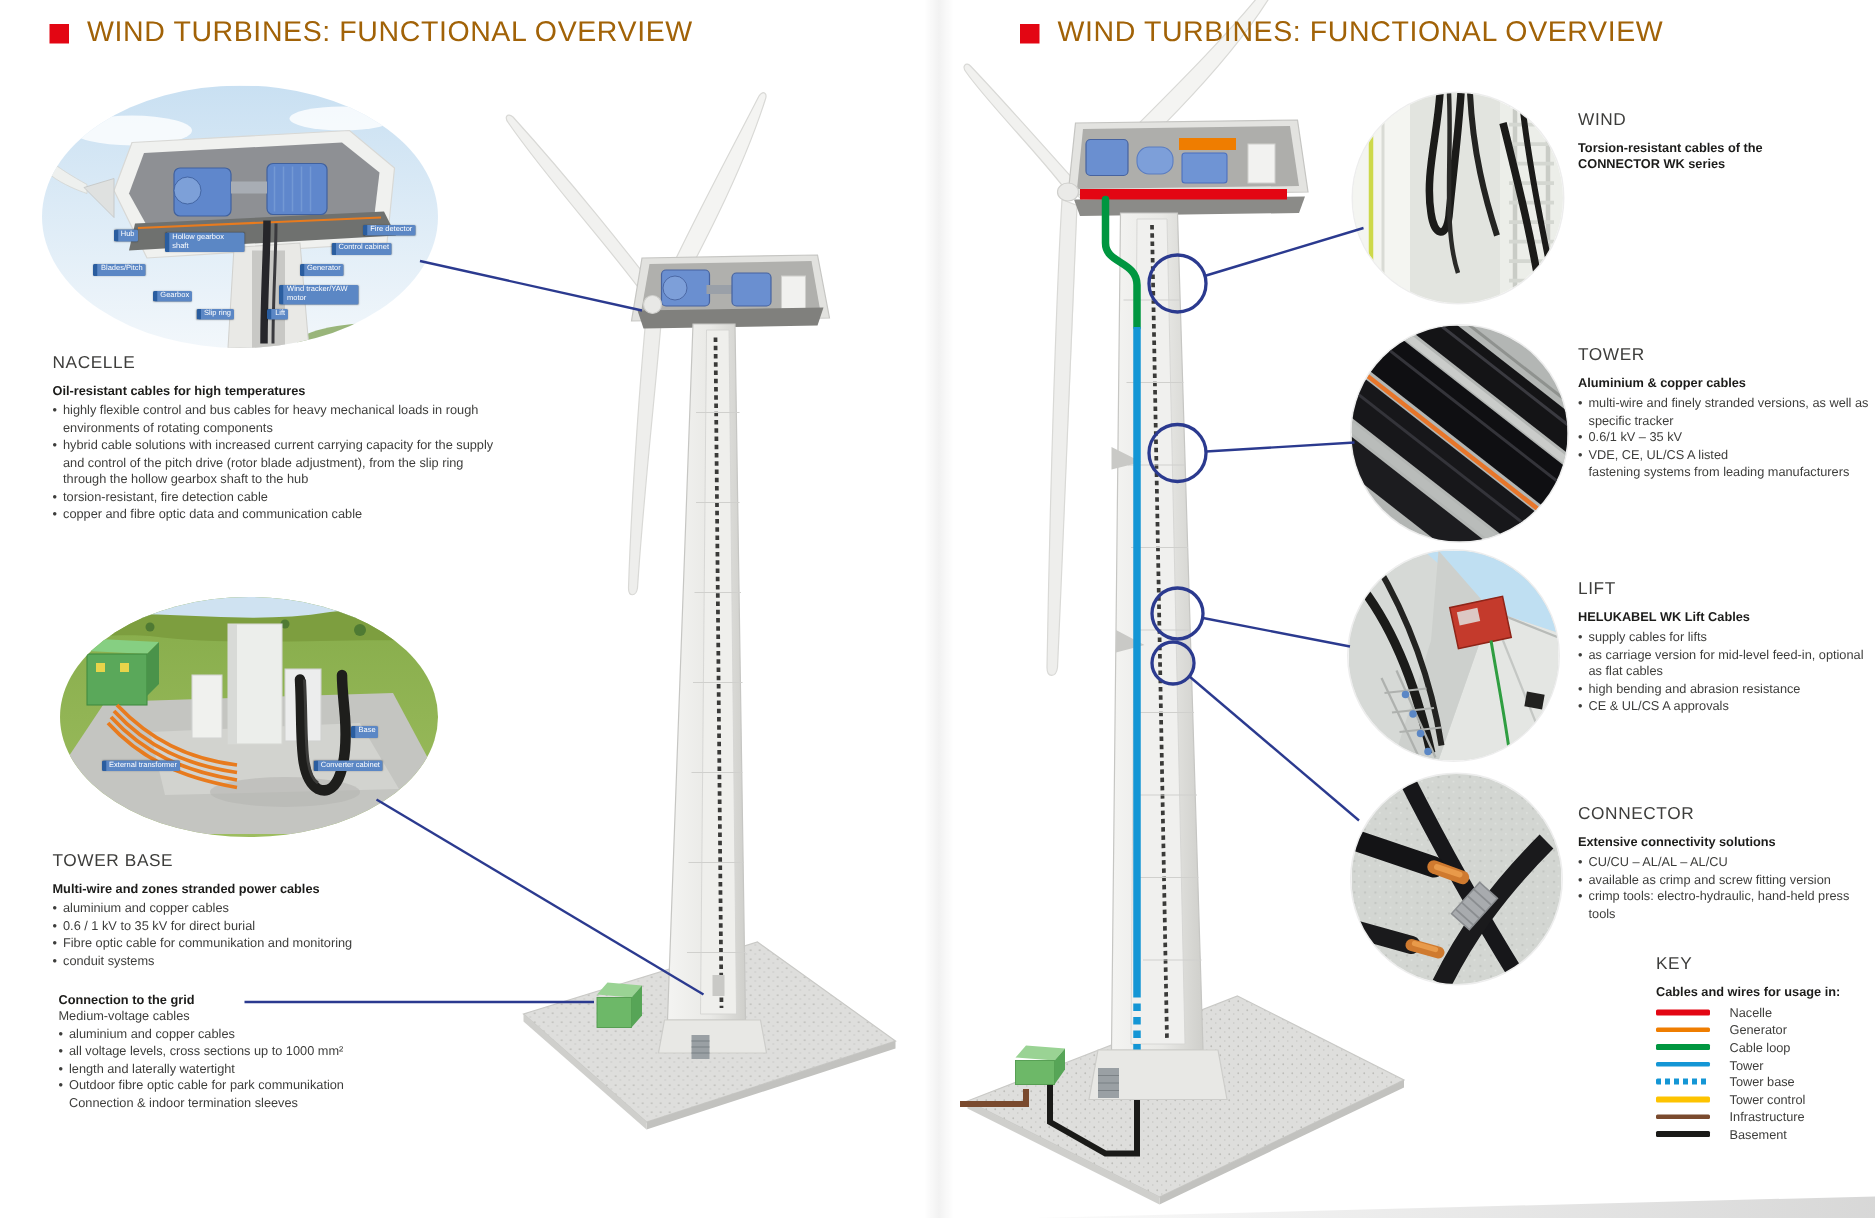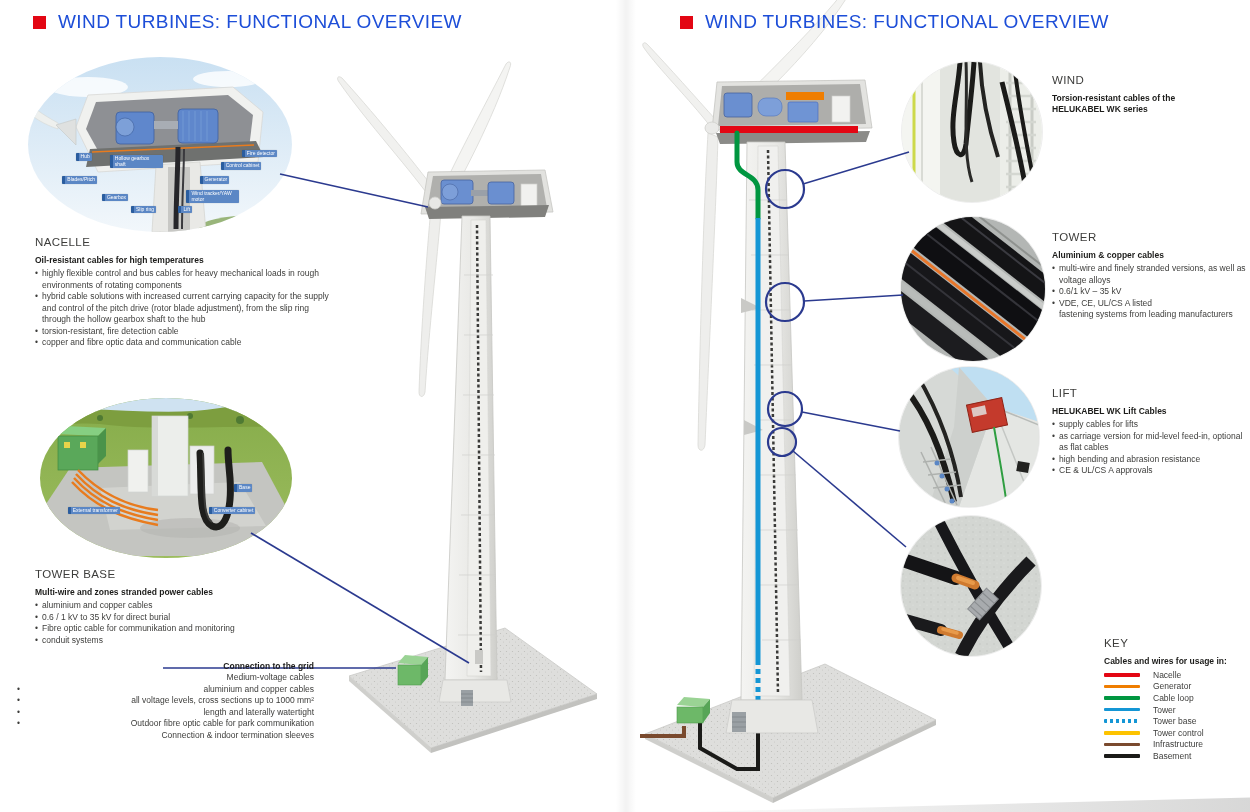--- a/index.html
+++ b/index.html
@@ -5,21 +5,21 @@
   html,body{margin:0;padding:0;background:#fff;}
   #canvas{position:relative;width:1250px;height:812px;overflow:hidden;background:#ffffff;
           font-family:"Liberation Sans","DejaVu Sans",sans-serif;color:#3d3d3b;}
   .gutter{position:absolute;left:616px;top:0;width:20px;height:100%;z-index:0;
           background:linear-gradient(90deg,rgba(0,0,0,0),rgba(0,0,0,0.05),rgba(0,0,0,0));}
   .corner-shadow{position:absolute;right:0;bottom:0;width:560px;height:16px;z-index:9;opacity:.45;
           background:linear-gradient(to right,rgba(60,60,58,0.05),rgba(60,60,58,0.45));
           clip-path:polygon(0 100%,100% 10%,100% 100%);}
   .page-header{position:absolute;display:flex;align-items:center;z-index:8;}
   .bullet-sq{width:13px;height:13px;background:#e30613;display:inline-block;margin-right:12px;flex:0 0 auto;}
-  .page-title{font-size:19px;font-weight:400;letter-spacing:.4px;color:#1d4ed8;margin:0;white-space:nowrap;}
+  .page-title{font-size:19px;font-weight:400;letter-spacing:.4px;color:#a16207;margin:0;white-space:nowrap;}
   .turbine{position:absolute;z-index:1;}
   .fig{position:absolute;overflow:hidden;z-index:4;}
   .fig.ellipse{border-radius:50%;}
   .fig svg{display:block;width:100%;height:100%;}
   .chips{position:absolute;left:0;top:0;width:100%;height:100%;}
   .chip{position:absolute;background:#5b87c5;color:#fff;font-size:5px;line-height:5.6px;
         padding:1px 2px;border-left:3px solid #2a5d9f;border-radius:1px;max-width:46px;
         box-shadow:0 0 1px rgba(0,0,0,.35);}
   .detail-circle{position:absolute;border-radius:50%;overflow:hidden;z-index:4;border:1px solid rgba(0,0,0,0.07);}
   .detail-circle svg{display:block;width:100%;height:100%;}
@@ -221,21 +221,21 @@
     <div class="sec-heading">TOWER BASE</div>
     <div class="sec-subheading">Multi-wire and zones stranded power cables</div>
     <div class="bullets">
         <div class="bullet">aluminium and copper cables</div>
         <div class="bullet">0.6 / 1 kV to 35 kV for direct burial</div>
         <div class="bullet">Fibre optic cable for communikation and monitoring</div>
         <div class="bullet">conduit systems</div>
       </div>
   </div>
 
-  <div class="txtblock" style="left:17px;top:661px;width:297px;text-align:right;">
+  <div class="txtblock" style="left:39px;top:661px;width:297px;">
     <div class="sec-subheading" style="margin-bottom:0;">Connection to the grid</div>
     <div class="txt intro-line">Medium-voltage cables</div>
     <div class="bullets">
         <div class="bullet">aluminium and copper cables</div>
         <div class="bullet">all voltage levels, cross sections up to 1000 mm²</div>
         <div class="bullet">length and laterally watertight</div>
         <div class="bullet">Outdoor fibre optic cable for park communikation</div>
       </div>
     <div class="txt cont-line">Connection &amp; indoor termination sleeves</div>
   </div>
@@ -420,45 +420,54 @@
             <line x1="74" y1="86" x2="90" y2="86"></line>
             <line x1="74" y1="92" x2="90" y2="92"></line>
             <line x1="74" y1="98" x2="90" y2="98"></line>
           </g>
       </g>
     </svg>
   </div>
 
   <div class="txtblock" style="left:1052px;top:74px;width:198px;">
     <div class="sec-heading">WIND</div>
-    <div class="sec-subheading" style="width:145px;">Torsion-resistant cables of the HELUKABEL WK series</div>
+    <div class="sec-subheading" style="width:145px;">Torsion-resistant cables of the CONNECTOR WK series</div>
   </div>
 
   <div class="txtblock" style="left:1052px;top:231px;width:198px;">
     <div class="sec-heading">TOWER</div>
     <div class="sec-subheading">Aluminium &amp; copper cables</div>
     <div class="bullets">
-        <div class="bullet">multi-wire and finely stranded versions, as well as voltage alloys</div>
+        <div class="bullet">multi-wire and finely stranded versions, as well as specific tracker</div>
         <div class="bullet">0.6/1 kV – 35 kV</div>
         <div class="bullet">VDE, CE, UL/CS A listed</div>
       </div>
     <div class="txt cont-line">fastening systems from leading manufacturers</div>
   </div>
 
   <div class="txtblock" style="left:1052px;top:387px;width:198px;">
     <div class="sec-heading">LIFT</div>
     <div class="sec-subheading">HELUKABEL WK Lift Cables</div>
     <div class="bullets">
         <div class="bullet">supply cables for lifts</div>
         <div class="bullet">as carriage version for mid-level feed-in, optional as flat cables</div>
         <div class="bullet">high bending and abrasion resistance</div>
         <div class="bullet">CE &amp; UL/CS A approvals</div>
       </div>
   </div>
 
+  <div class="txtblock" style="left:1052px;top:537px;width:198px;">
+    <div class="sec-heading">CONNECTOR</div>
+    <div class="sec-subheading">Extensive connectivity solutions</div>
+    <div class="bullets">
+        <div class="bullet">CU/CU – AL/AL – AL/CU</div>
+        <div class="bullet">available as crimp and screw fitting version</div>
+        <div class="bullet">crimp tools: electro-hydraulic, hand-held press tools</div>
+      </div>
+  </div>
 
   <div class="txtblock" style="left:1104px;top:637px;width:198px;">
     <div class="sec-heading">KEY</div>
     <div class="sec-subheading">Cables and wires for usage in:</div>
     <div>
         <div class="legend-row">
           <span class="legend-swatch" style="background: rgb(227, 6, 19);"></span>
           <span class="legend-label">Nacelle</span>
         </div>
         <div class="legend-row">

